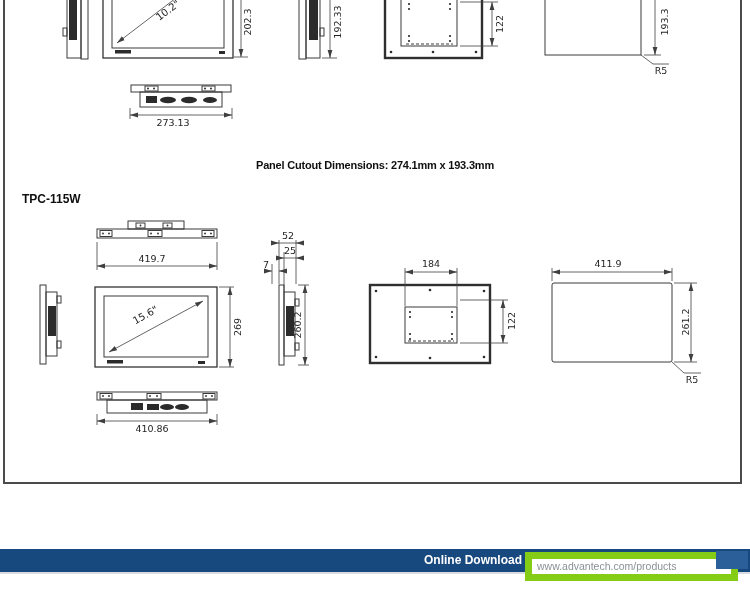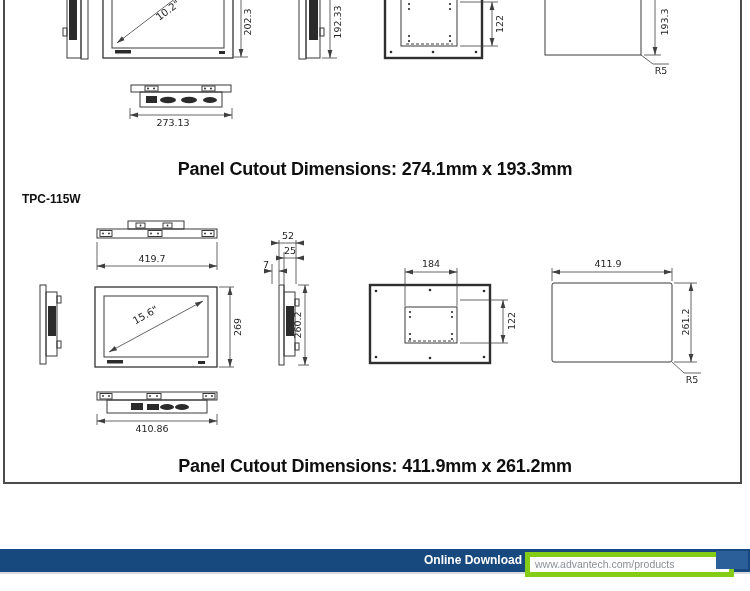--- a/index.html
+++ b/index.html
@@ -4,30 +4,30 @@
 <style>
   html,body { margin:0; padding:0; background:#fff; }
   .page { position:relative; width:750px; height:591px; background:#fff; overflow:hidden;
           font-family:"Liberation Sans", sans-serif; }
   .content-box { position:absolute; left:3px; top:-6px; width:735px; height:486px;
                  border:2px solid #4b4b4b; background:#fff; }
   .drawing-svg { position:absolute; left:0; }
   #svg-sec1 { top:0; }
   #svg-sec2 { top:186px; }
   .caption { position:absolute; left:0; width:750px; text-align:center; font-weight:bold;
-             font-size:18px; color:#0f0f0f; letter-spacing:-0.2px; }
+             font-size:11px; color:#0f0f0f; letter-spacing:-0.2px; }
   #caption1 { top:159px; }
   #caption2 { top:456px; }
   .model-title { position:absolute; left:22px; top:192px; font-weight:bold; font-size:12px; color:#0f0f0f; }
   .footer-bar { position:absolute; left:0; top:549px; width:750px; height:23px;
                 background:#17497e; border-bottom:2px solid #d8dbdf; }
   .footer-label { position:absolute; right:228px; top:4px; color:#ffffff; font-weight:bold;
                   font-size:12px; white-space:nowrap; }
   .url-box { position:absolute; left:525px; top:3px; width:182px; height:14px; background:#ffffff;
-             border:5px solid #84cc16; font-size:10.5px; color:#8b9196; padding:1px 12px 0 5px;
+             border:7px solid #84cc16; font-size:10.5px; color:#8b9196; padding:1px 12px 0 5px;
              line-height:13px; white-space:nowrap; overflow:hidden; }
   .accent-block { position:absolute; left:716px; top:2px; width:32px; height:18px; background:#2b5f99; }
   
   .ln      { stroke:#3a3a3a; stroke-width:1; fill:none; }
   .ln13    { stroke:#333333; stroke-width:1.3; fill:none; }
   .lnthick { stroke:#2f2f2f; stroke-width:2.4; fill:none; }
   .dim     { stroke:#3f3f3f; stroke-width:0.8; fill:none; }
   .dash    { stroke:#3a3a3a; stroke-width:1; fill:none; stroke-dasharray:3 2; }
   .fd      { fill:#2b2b2b; stroke:none; }
   text.dimtxt { font-size:9.5px; fill:#1e1e1e; font-family:"DejaVu Sans", sans-serif; }
@@ -297,21 +297,20 @@
     </g>
 
     <g>
       <line class="dim" x1="97" y1="414" x2="97" y2="425"></line>
       <line class="dim" x1="217" y1="414" x2="217" y2="425"></line>
       <line class="dim" x1="97" y1="421" x2="217" y2="421" marker-start="url(#arr2)" marker-end="url(#arr2)"></line>
       <text class="dimtxt" text-anchor="middle" x="152" y="432">410.86</text>
     </g>
   </svg>
 
-  <div id="caption2" class="caption">Panel Cutout Dimensions: 411.9mm x 261.2mm</div>
 
   <div class="footer-bar">
     <span class="footer-label">Online Download</span>
     <span class="url-box">www.advantech.com/products</span>
     <span class="accent-block"></span>
   </div>
 
 </div>
 
 </body></html>

